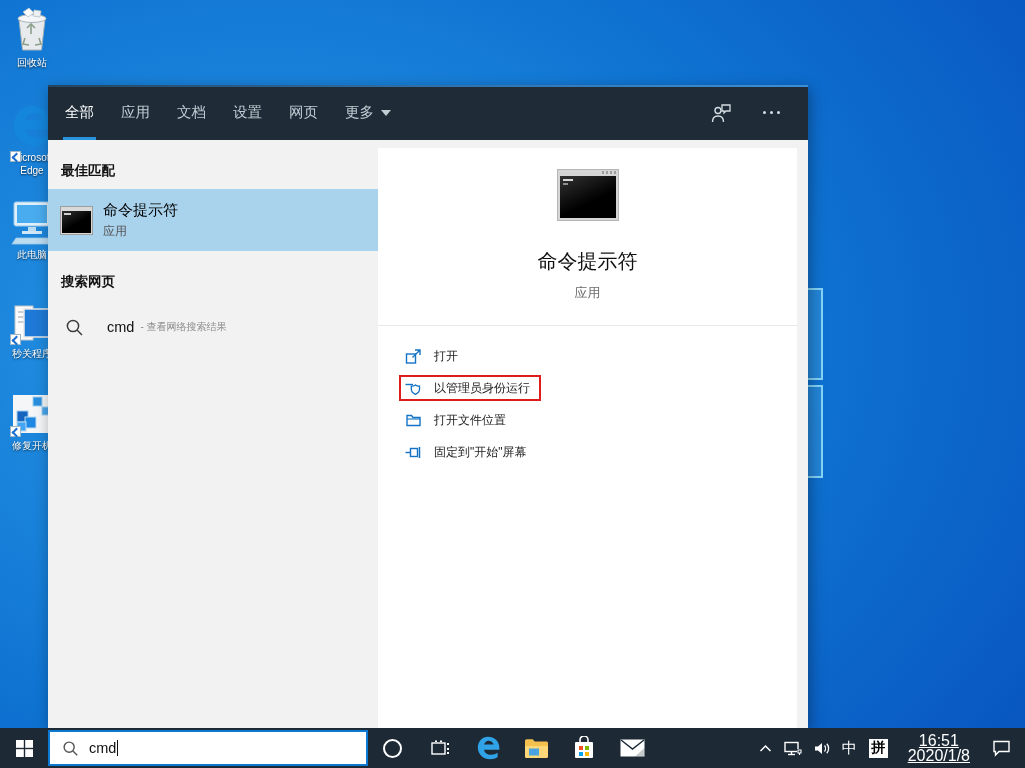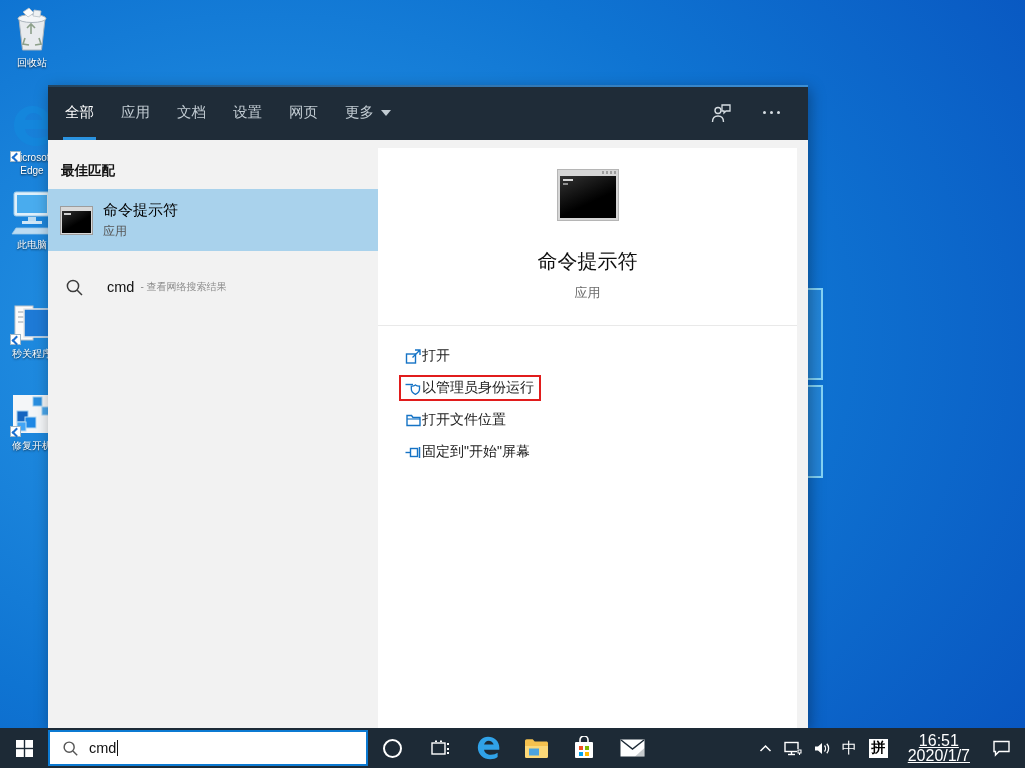--- a/index.html
+++ b/index.html
@@ -64,21 +64,21 @@
   .cmd-icon-lg .scr{position:absolute;left:2px;right:2px;top:6px;bottom:2px;
     background:linear-gradient(155deg,#333 0%,#0c0c0c 45%,#000 60%);}
   .cmd-icon-lg .scr:before{content:"";position:absolute;left:3px;top:3px;width:10px;height:2px;background:#d8d8d8;}
   .cmd-icon-lg .scr:after{content:"";position:absolute;left:3px;top:7px;width:5px;height:2px;background:#8f8f8f;}
   .app-title{margin-top:27px;font-size:20px;color:#0f0f0f;}
   .app-sub{margin-top:9px;font-size:13px;color:#6d6d6d;}
   .card-divider{position:absolute;left:0;right:0;top:177px;height:1px;background:#e9e9e9;}
   .actions{position:absolute;left:27px;top:192px;right:10px;}
   .action-row{position:relative;height:32px;display:flex;align-items:center;cursor:pointer;}
   .action-row svg{flex:0 0 auto;}
-  .action-label{font-size:14px;color:#1b1b1b;white-space:nowrap;}
+  .action-label{margin-left:12px;font-size:12px;color:#1b1b1b;white-space:nowrap;}
   .red-outline{position:absolute;left:-6px;top:3px;width:142px;height:26px;
     border:2.5px solid #e11c1c;box-sizing:border-box;pointer-events:none;}
 
   
   .taskbar{position:absolute;left:0;right:0;bottom:0;height:40px;background:#1d2a36;z-index:4;
     display:flex;align-items:center;}
   .tb-btn{width:48px;height:40px;display:flex;align-items:center;justify-content:center;cursor:pointer;}
   .tb-search{width:320px;height:36px;margin:0;background:#fff;border:2px solid #0c7ad2;
     box-sizing:border-box;display:flex;align-items:center;cursor:text;}
   .tb-search .q{margin-left:10px;font-size:14.5px;color:#111;}
@@ -111,21 +111,21 @@
   </div>
 
   <div class="dicon" style="top:103px">
     <svg width="46" height="46" viewBox="0 0 46 46">
       <path d="M23 3 C34 3 43 11 43 22 L43 26 L16 26 C17 32 22 35 28 35 C33 35 37 33.5 40 31.5 L40 39 C37 41.5 32 43 27 43 C15 43 5 34 5 22.5 C5 11 13 3 23 3 Z M16 17 L33 17 C32 12 28 10 24 10 C20 10 17 13 16 17 Z" fill="#1486dc"></path>
     </svg>
     <span class="shortcut-badge"></span>
     <div class="dlabel">Microsoft Edge</div>
   </div>
 
-  <div class="dicon" style="top:186px">
+  <div class="dicon" style="top:196px">
     <svg width="48" height="50" viewBox="0 0 48 50">
       <rect x="6" y="6" width="36" height="24" rx="2" fill="#dff0fb" stroke="#9cc9e8" stroke-width="1"></rect>
       <rect x="9" y="9" width="30" height="18" fill="#49acee"></rect>
       <rect x="20" y="31" width="8" height="4" fill="#bcdcf2"></rect>
       <rect x="14" y="35" width="20" height="3" fill="#cfe7f7"></rect>
       <path d="M8 42 L40 42 L44 48 L4 48 Z" fill="#bcdcf2" stroke="#9cc9e8" stroke-width="0.8"></path>
     </svg>
     <div class="dlabel">此电脑</div>
   </div>
 
@@ -196,20 +196,21 @@
         <div class="result-row">
           <div class="cmd-icon-sm">
               <div class="scr"></div>
             </div>
           <div class="rr-text">
             <div class="rr-title">命令提示符</div>
             <div class="rr-sub">应用</div>
           </div>
         </div>
 
+        <div class="section-header">搜索网页</div>
 
         <div class="web-row">
           <svg width="19" height="19" viewBox="0 0 19 19">
             <circle cx="8" cy="8" r="5.6" fill="none" stroke="#3c3c3c" stroke-width="1.5"></circle>
             <line x1="12.2" y1="12.2" x2="17" y2="17" stroke="#3c3c3c" stroke-width="1.5"></line>
           </svg>
           <span class="web-q">cmd</span>
           <span class="web-suffix">- 查看网络搜索结果</span>
         </div>
       </div>
@@ -356,21 +357,21 @@
       </div>
       <div class="tray-item">
         <span class="ime-lang">中</span>
       </div>
       <div class="tray-item">
         <span class="ime-mode">拼</span>
       </div>
       <div class="tray-item">
         <div class="clock">
           <div>16:51</div>
-          <div>2020/1/7</div>
+          <div>2020/1/8</div>
         </div>
       </div>
       <div class="tray-item" style="padding:0 14px 0 8px">
         <svg width="19" height="17" viewBox="0 0 19 17">
           <path d="M2 1.5 h15 v10 h-10 l-3.5 3.5 v-3.5 h-1.5 z" fill="none" stroke="#fff" stroke-width="1.4"></path>
         </svg>
       </div>
     </div>
   </div>
 

